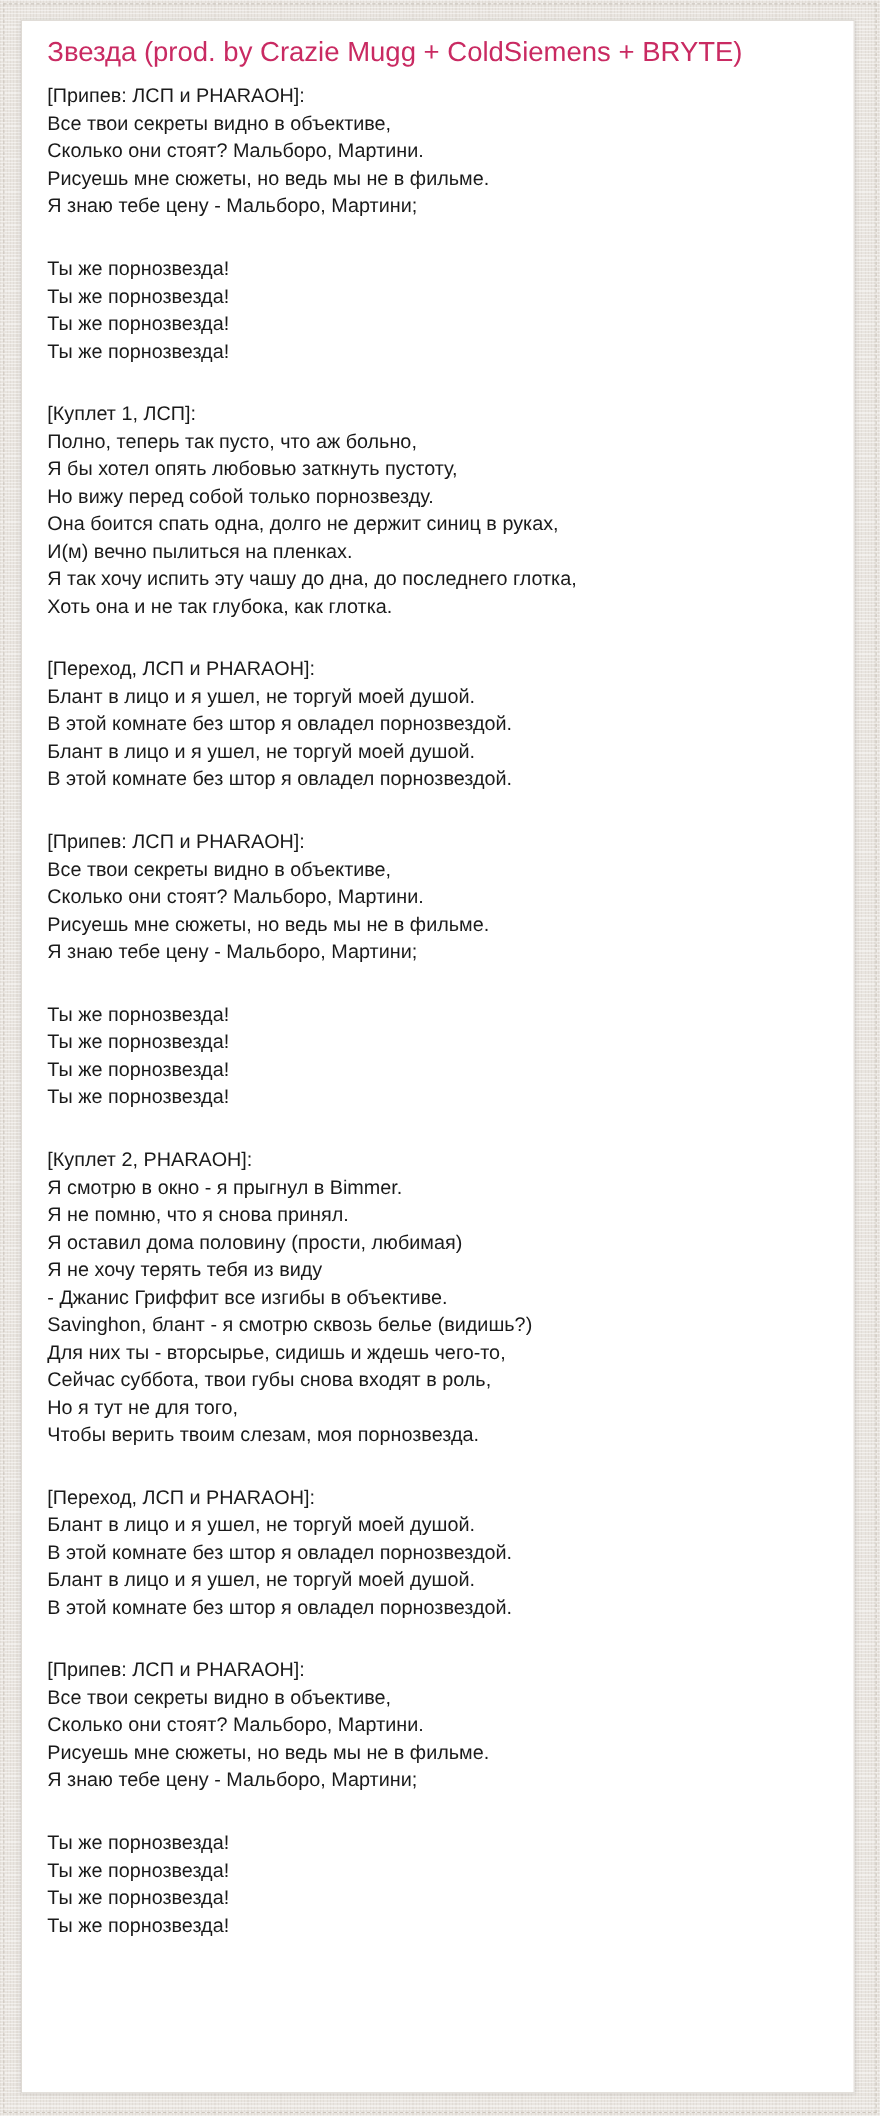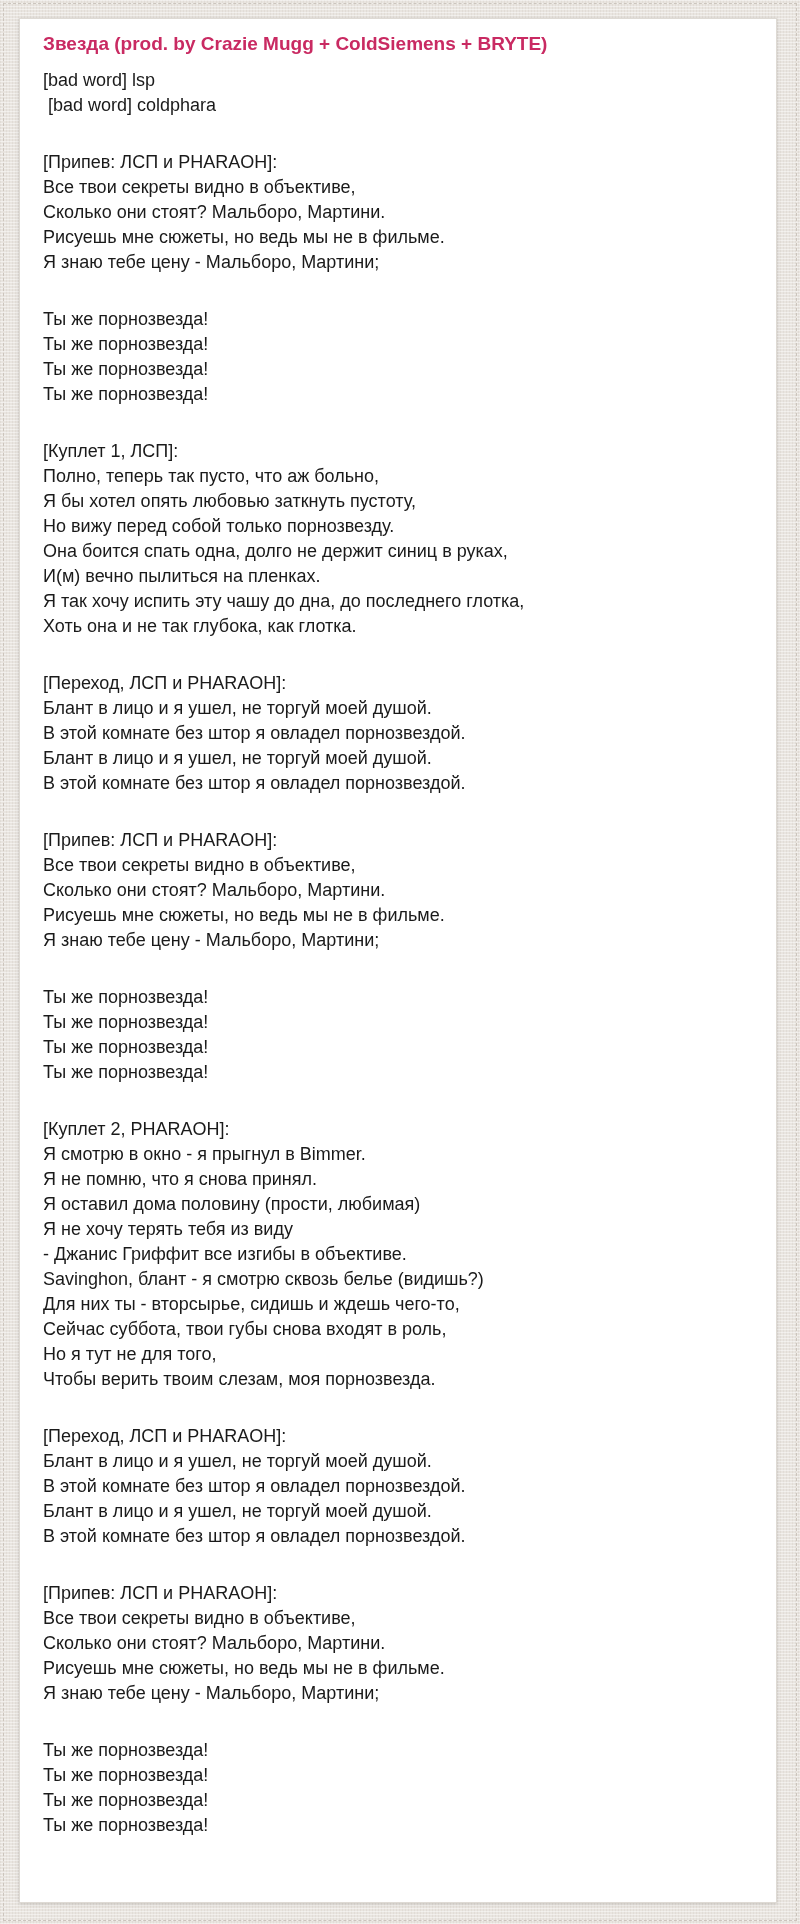--- a/index.html
+++ b/index.html
@@ -27,22 +27,22 @@
     width: 758px;
     height: 1885px;
     box-sizing: border-box;
     background: var(--c-card_bg, #ffffff);
     border: 1px solid #dedad4;
     box-shadow: 0 1px 4px rgba(0,0,0,.14);
     padding: 13px 22px 0 23px;
   }
   h1.song-title {
     margin: 0;
-    font-size: 19px;
-    font-weight: 700;
+    font-size: 25px;
+    font-weight: 400;
     line-height: 1.25;
     color: var(--c-title, #c92a62);
     letter-spacing: 0;
   }
   .artist-line {
     margin: 3px 0 0;
     font-size: 15px;
     line-height: 17px;
     color: var(--c-text, #1a1a1a);
     padding-bottom: 9px;
@@ -67,22 +67,20 @@
 </head>
 <body>
 
 <div class="page-frame"></div>
 
 <div class="card">
   <h1 class="song-title">Звезда (prod. by Crazie Mugg + ColdSiemens + BRYTE)</h1>
 
 
   <div class="lyrics">
-      <p>[bad word] lsp
- [bad word] coldphara</p>
       <p>[Припев: ЛСП и PHARAOH]:
 Все твои секреты видно в объективе,
 Сколько они стоят? Мальборо, Мартини.
 Рисуешь мне сюжеты, но ведь мы не в фильме.
 Я знаю тебе цену - Мальборо, Мартини;</p>
       <p>Ты же порнозвезда!
 Ты же порнозвезда!
 Ты же порнозвезда!
 Ты же порнозвезда!</p>
       <p>[Куплет 1, ЛСП]:

